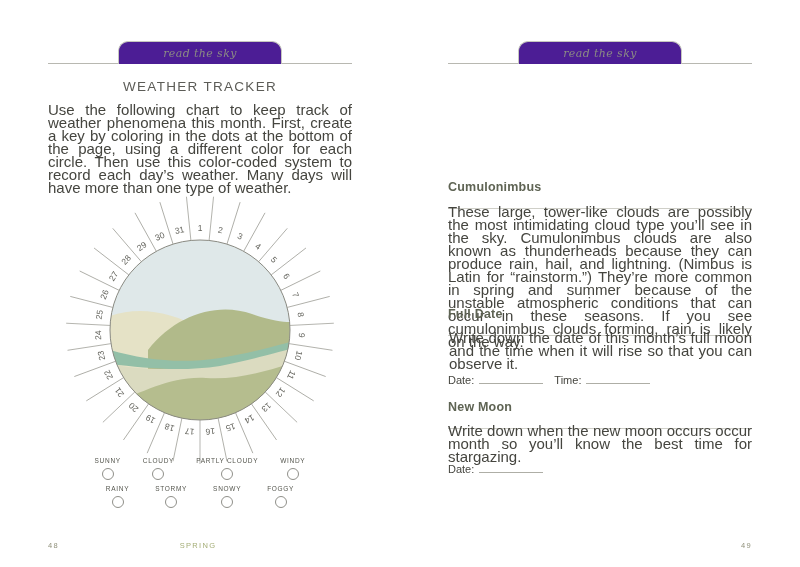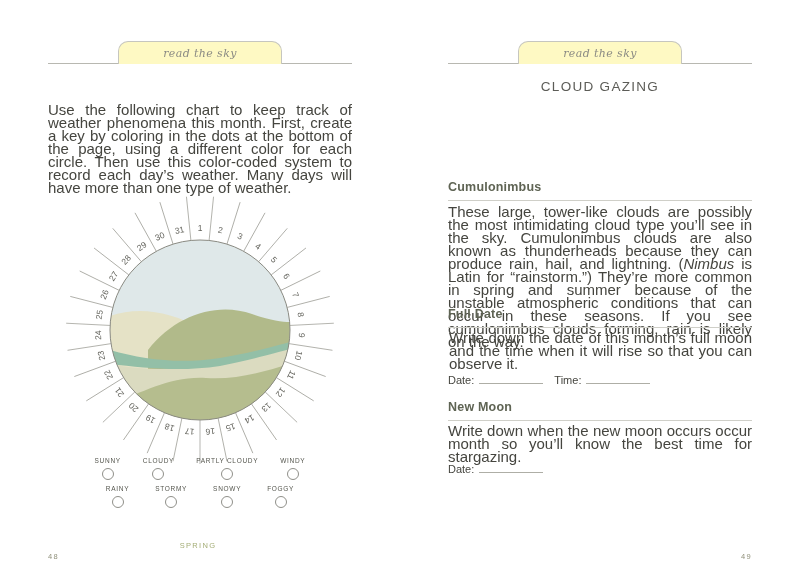--- a/index.html
+++ b/index.html
@@ -5,21 +5,21 @@
   html,body{margin:0;padding:0;}
   body{width:800px;height:567px;background:#ffffff;position:relative;overflow:hidden;
        font-family:"Liberation Sans",sans-serif;-webkit-font-smoothing:antialiased;}
   .page{position:absolute;top:0;height:567px;width:304px;}
   .page-left{left:48px;}
   .page-right{left:448px;}
 
   .tab{position:absolute;top:41px;left:50%;transform:translateX(-50%);
        width:162px;height:22px;border:1px solid #c6c6bf;border-bottom:none;
        border-radius:10px 10px 0 0;display:flex;align-items:center;justify-content:center;
-       background:#fef9c3;z-index:2;}
+       background:#4c1d95;z-index:2;}
   .tab-text{font-family:"DejaVu Serif",serif;font-style:italic;font-size:11px;color:#8b8b84;letter-spacing:0.4px;}
   .rule{position:absolute;top:63px;left:0;right:0;height:1px;background:#b8b8b1;z-index:1;}
 
   .page-title{position:absolute;top:79px;left:0;right:0;margin:0;text-align:center;
        font-size:13.5px;font-weight:400;letter-spacing:1.3px;color:#5c5c57;}
 
   .body-text{margin:0;font-size:15px;line-height:13px;text-align:justify;color:#45453f;}
   .intro{position:absolute;top:103px;left:0;right:0;}
 
   
@@ -30,51 +30,52 @@
   .key-row{display:flex;justify-content:center;}
   .key-row-0{gap:22px;}
   .key-row-1{gap:26px;}
   .key-item{display:flex;flex-direction:column;align-items:center;gap:4px;}
   .key-label{font-size:6.5px;letter-spacing:0.7px;color:#55564e;white-space:nowrap;}
   .key-dot{width:12px;height:12px;border:1px solid #90908a;border-radius:50%;background:#fff;box-sizing:border-box;}
 
   
   .footer{position:absolute;top:541px;left:0;right:0;height:12px;
           font-size:7.5px;letter-spacing:1.3px;}
-  .footer .page-num{position:absolute;color:#90917b;top:11px;}
+  .footer .page-num{position:absolute;color:#90917b;top:0;}
   .footer .page-num.outer-left{left:0;}
   .footer .page-num.outer-right{right:0;}
   .footer .footer-center{position:absolute;left:0;right:4px;text-align:center;color:#a4ad76;top:0;}
 
   
   .section-heading{position:absolute;left:0;right:0;margin:0;font-size:12.5px;font-weight:600;
-       color:#5f6454;letter-spacing:0.2px;padding-bottom:6px;border-bottom:1px solid #cfcfc8;}
+       color:#5f6454;letter-spacing:0.2px;padding-bottom:14px;border-bottom:1px solid #cfcfc8;}
   .h-cumulonimbus{top:180px;}
   .p-cumulonimbus{position:absolute;top:205px;left:0;right:0;}
   .h-fullmoon{top:307px;}
   .p-fullmoon{position:absolute;top:331px;left:1px;right:0;}
   .row-fullmoon{position:absolute;top:371px;left:0;}
   .h-newmoon{top:400px;}
   .p-newmoon{position:absolute;top:424px;left:0;right:0;}
   .row-newmoon{position:absolute;top:460px;left:0;}
   .fill-row{font-size:11px;color:#45453f;}
   .blank-line{display:inline-block;width:64px;height:12px;border-bottom:1px solid #aeaea6;margin-left:5px;}
   .time-label{margin-left:8px;}
-  .em{font-style:italic;}
+  .em{}
 </style>
 </head>
 <body>
 
 <div>
 
   <div class="page page-left">
     <div class="tab">
       <span class="tab-text">read the sky</span>
     </div>
     <div class="rule"></div>
+    <h1 class="page-title">WEATHER TRACKER</h1>
     <p class="body-text intro">Use the following chart to keep track of weather phenomena this month. First, create a key by coloring in the dots at the bottom of the page, using a different color for each circle. Then use this color-coded system to record each day’s weather. Many days will have more than one type of weather.</p>
 
     <div class="wheel" id="wheel"><svg viewBox="-140 -140 280 280" width="280" height="280">
           <defs>
             <clipPath id="circ">
               <circle r="90"></circle>
             </clipPath>
           </defs>
           <g clip-path="url(#circ)">
             <path d="M-90,-90 H90 V90 H-90 Z" fill="#dfe8e9"></path>
@@ -192,21 +193,20 @@
       <span class="page-num outer-left">48</span>
       <span class="footer-center">SPRING</span>
     </div>
   </div>
 
   <div class="page page-right">
     <div class="tab">
       <span class="tab-text">read the sky</span>
     </div>
     <div class="rule"></div>
-    <h1 class="page-title">CLOUD GAZING</h1>
 
     <h2 class="section-heading h-cumulonimbus">Cumulonimbus</h2>
     <p class="body-text p-cumulonimbus"><span>These large, tower-like clouds are possibly the most intimidating cloud type you’ll see in the sky. Cumulonimbus clouds are also known as thunderheads because they can produce rain, hail, and lightning. (</span><span class="em">Nimbus</span><span> is Latin for “rainstorm.”) They’re more common in spring and summer because of the unstable atmospheric conditions that can occur in these seasons. If you see cumulonimbus clouds forming, rain is likely on the way.</span></p>
 
     <h2 class="section-heading h-fullmoon">Full Date</h2>
     <p class="body-text p-fullmoon">Write down the date of this month’s full moon and the time when it will rise so that you can observe it.</p>
     <div class="fill-row row-fullmoon">
       <span>Date:</span><span class="blank-line"></span>
       <span class="time-label">Time:</span><span class="blank-line"></span>
     </div>

